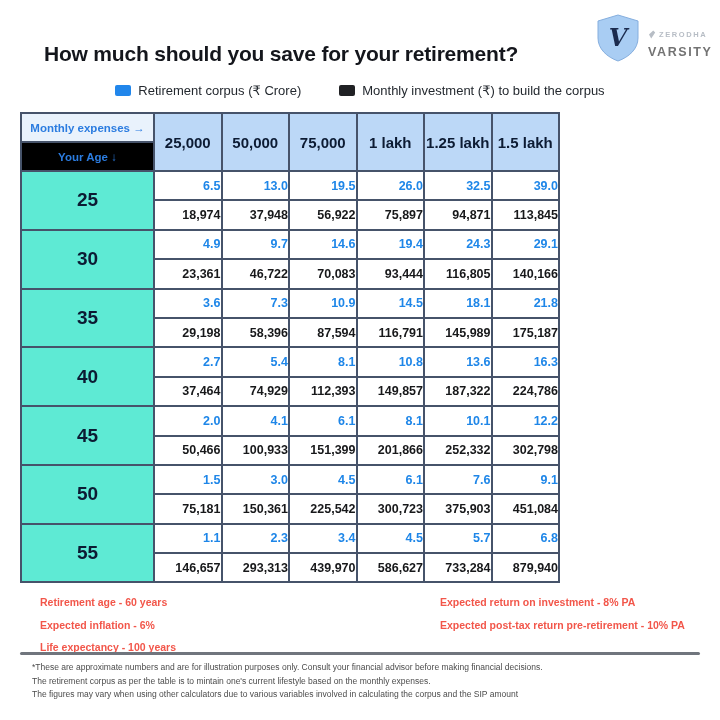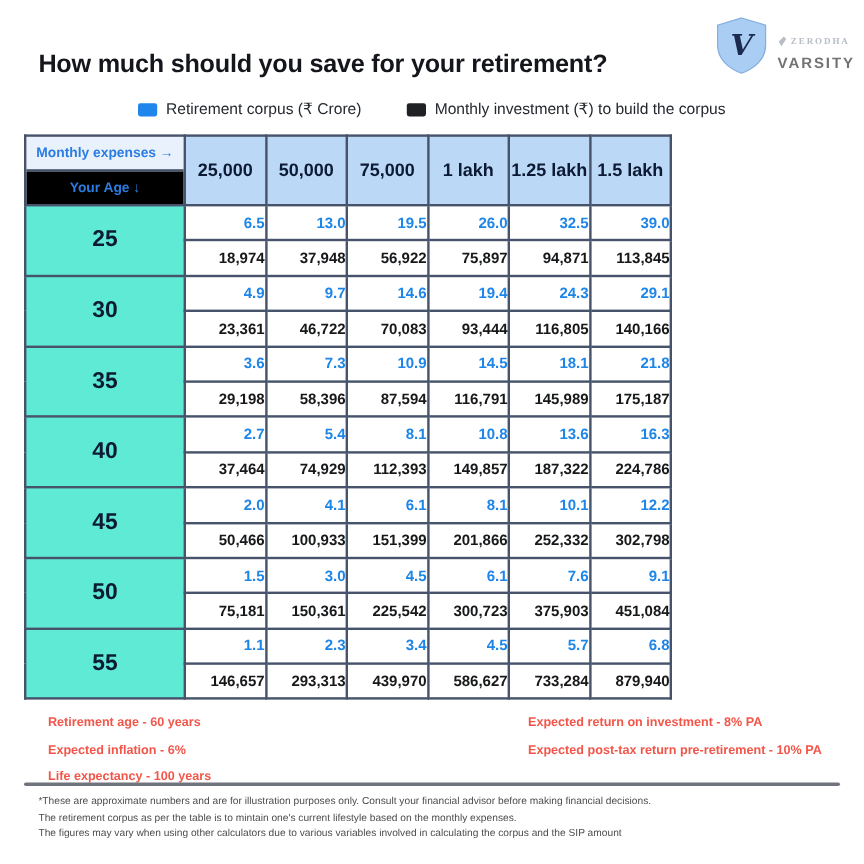--- a/index.html
+++ b/index.html
@@ -1,24 +1,24 @@
 <!DOCTYPE html>
 <html><head>
 <meta charset="utf-8">
 <style>
   html,body{margin:0;padding:0;background:#ffffff;}
   .canvas{position:relative;width:720px;height:720px;background:#ffffff;overflow:hidden;
           font-family:"Liberation Sans","DejaVu Sans",sans-serif;}
 
   
-  .page-title{position:absolute;left:32px;top:42px;font-size:21px;font-weight:700;
+  .page-title{position:absolute;left:44px;top:42px;font-size:21px;font-weight:700;
               color:#14161c;letter-spacing:-0.2px;}
   .logo{position:absolute;left:596px;top:14px;display:flex;align-items:center;gap:8px;}
   .logo-text{display:flex;flex-direction:column;justify-content:center;gap:2px;padding-top:4px;}
-  .brand-row{display:flex;align-items:center;gap:3px;font-family:Liberation Serif, serif;}
+  .brand-row{display:flex;align-items:center;gap:3px;}
   .brand{font-size:7.5px;font-weight:700;letter-spacing:1.6px;color:#b7bdc5;}
   .product{font-size:12.5px;font-weight:700;letter-spacing:1.6px;color:#737373;}
 
   
   .legend{position:absolute;top:83px;left:0;width:720px;display:flex;
           justify-content:center;align-items:center;gap:38px;}
   .legend-item{display:flex;align-items:center;gap:7px;font-size:13px;color:#24292f;}
   .swatch{width:16px;height:11px;border-radius:2px;display:inline-block;}
 
   

